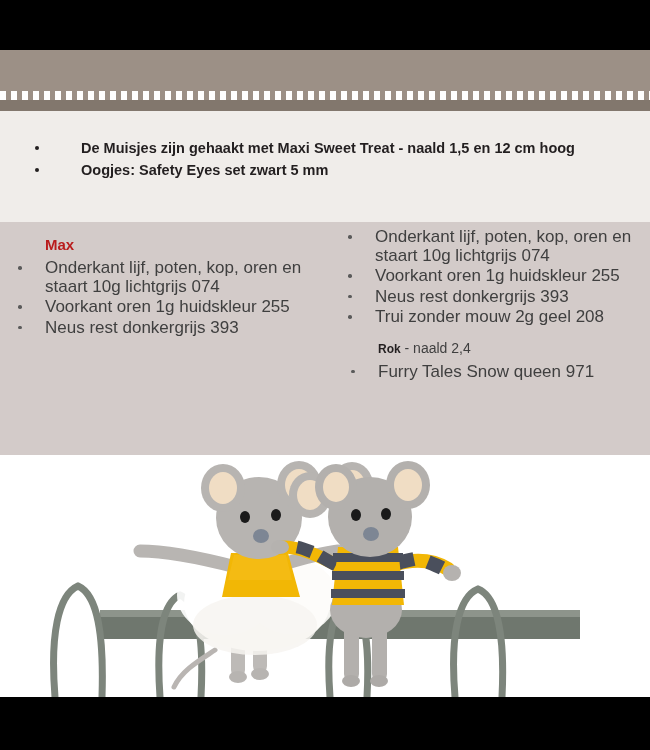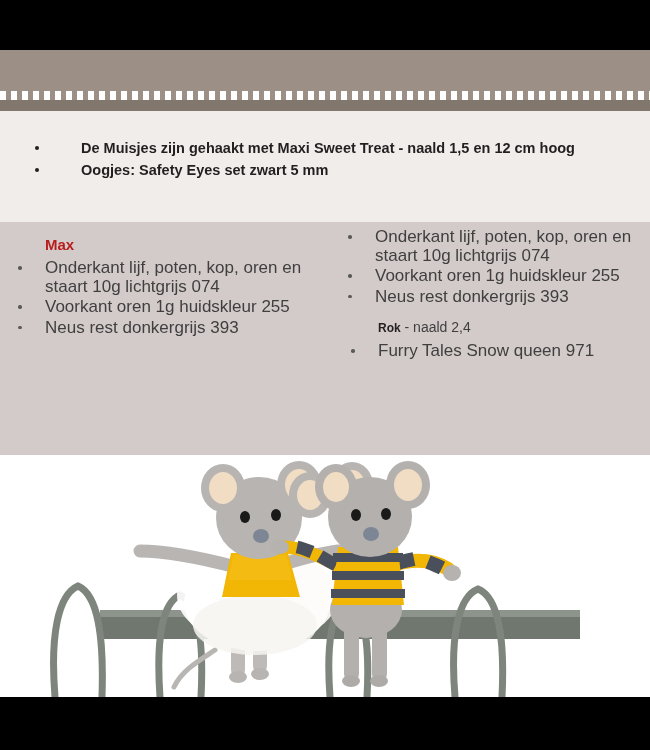--- a/index.html
+++ b/index.html
@@ -102,20 +102,21 @@
         <li>Voorkant oren 1g huidskleur 255</li>
         <li>Neus rest donkergrijs 393</li>
       </ul>
     </div>
 
     <div class="col col-right">
       <ul>
         <li>Onderkant lijf, poten, kop, oren en staart 10g lichtgrijs 074</li>
         <li>Voorkant oren 1g huidskleur 255</li>
         <li>Neus rest donkergrijs 393</li>
+        <li>Trui  zonder mouw 2g  geel 208</li>
       </ul>
       <div class="sub-head">
         <b>Rok</b><span> - naald 2,4</span>
       </div>
       <ul class="sub-list">
         <li>Furry Tales  Snow queen 971</li>
       </ul>
     </div>
 
   </div>

